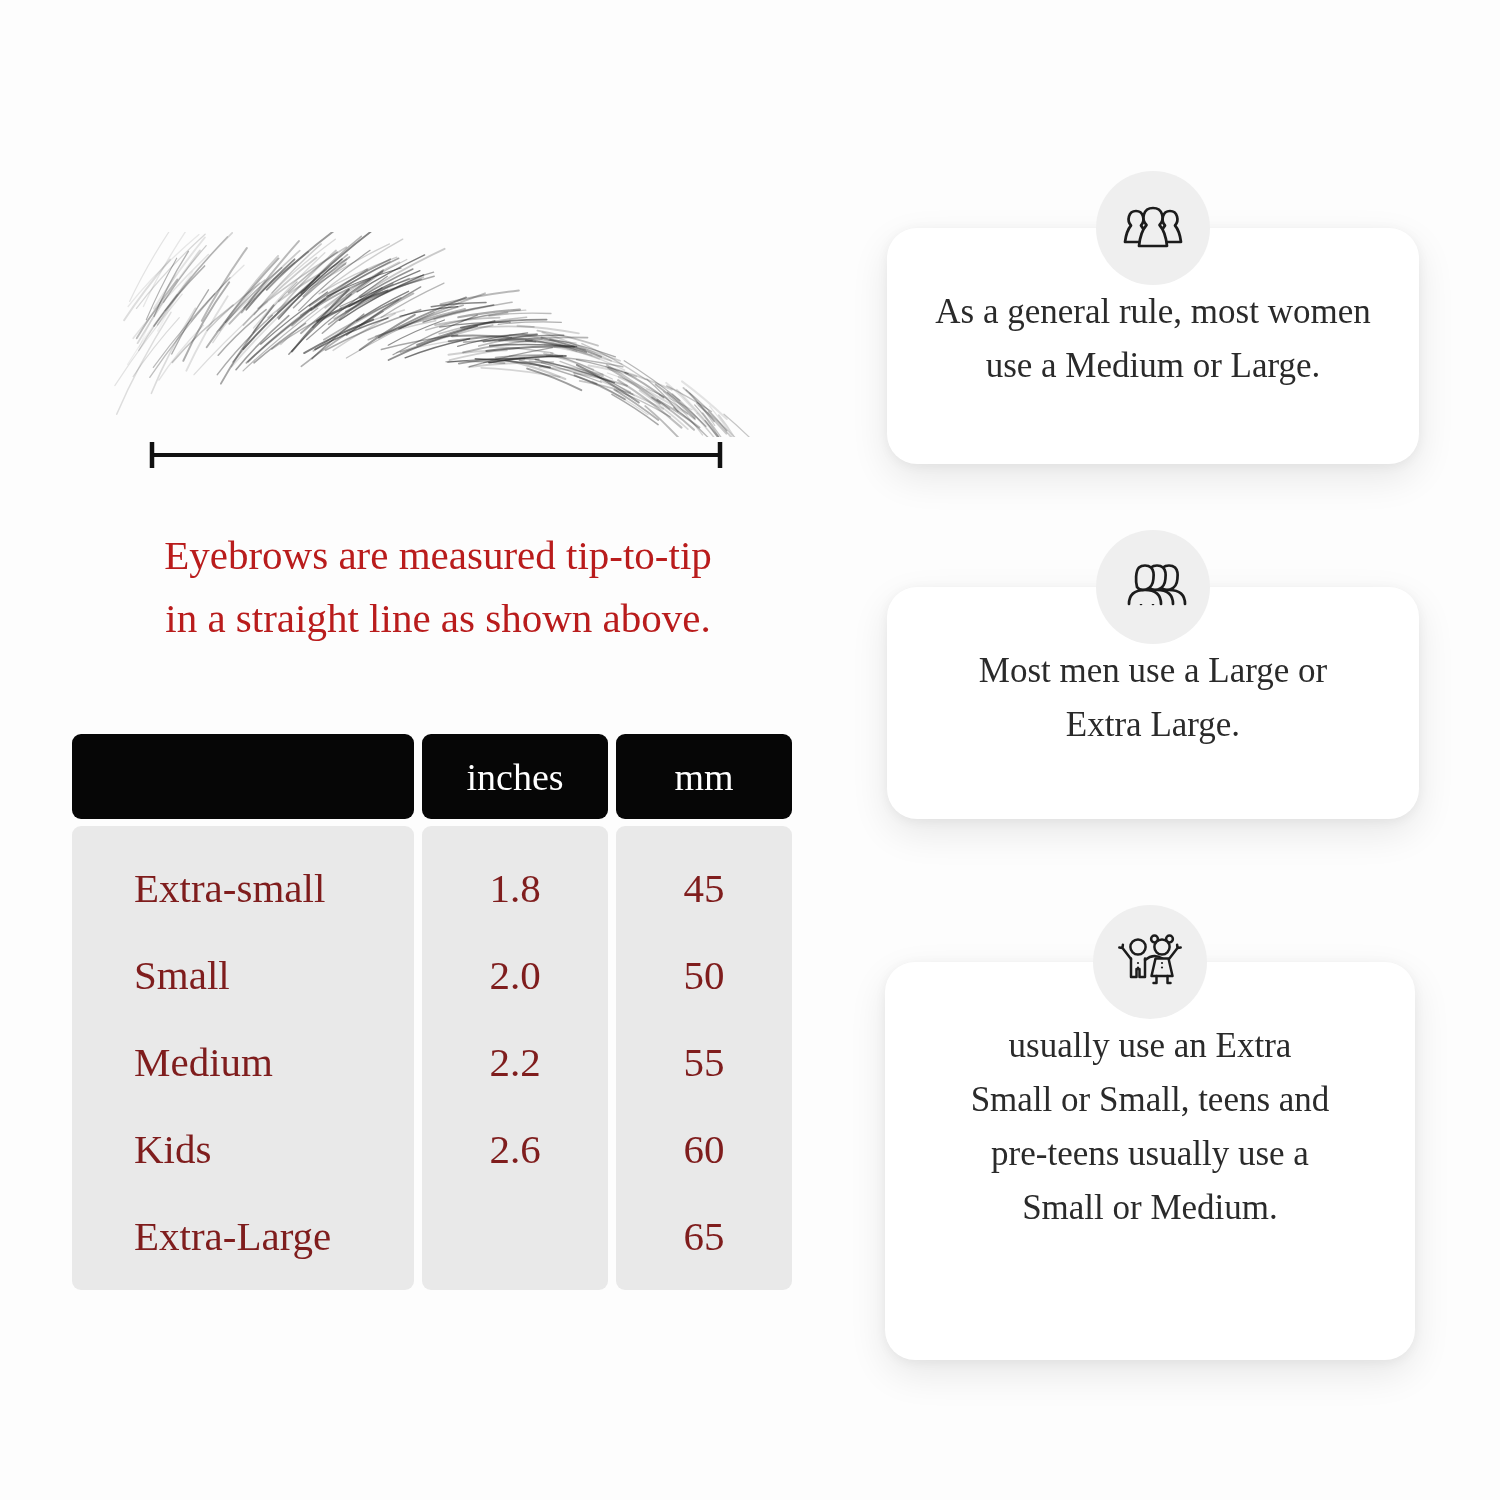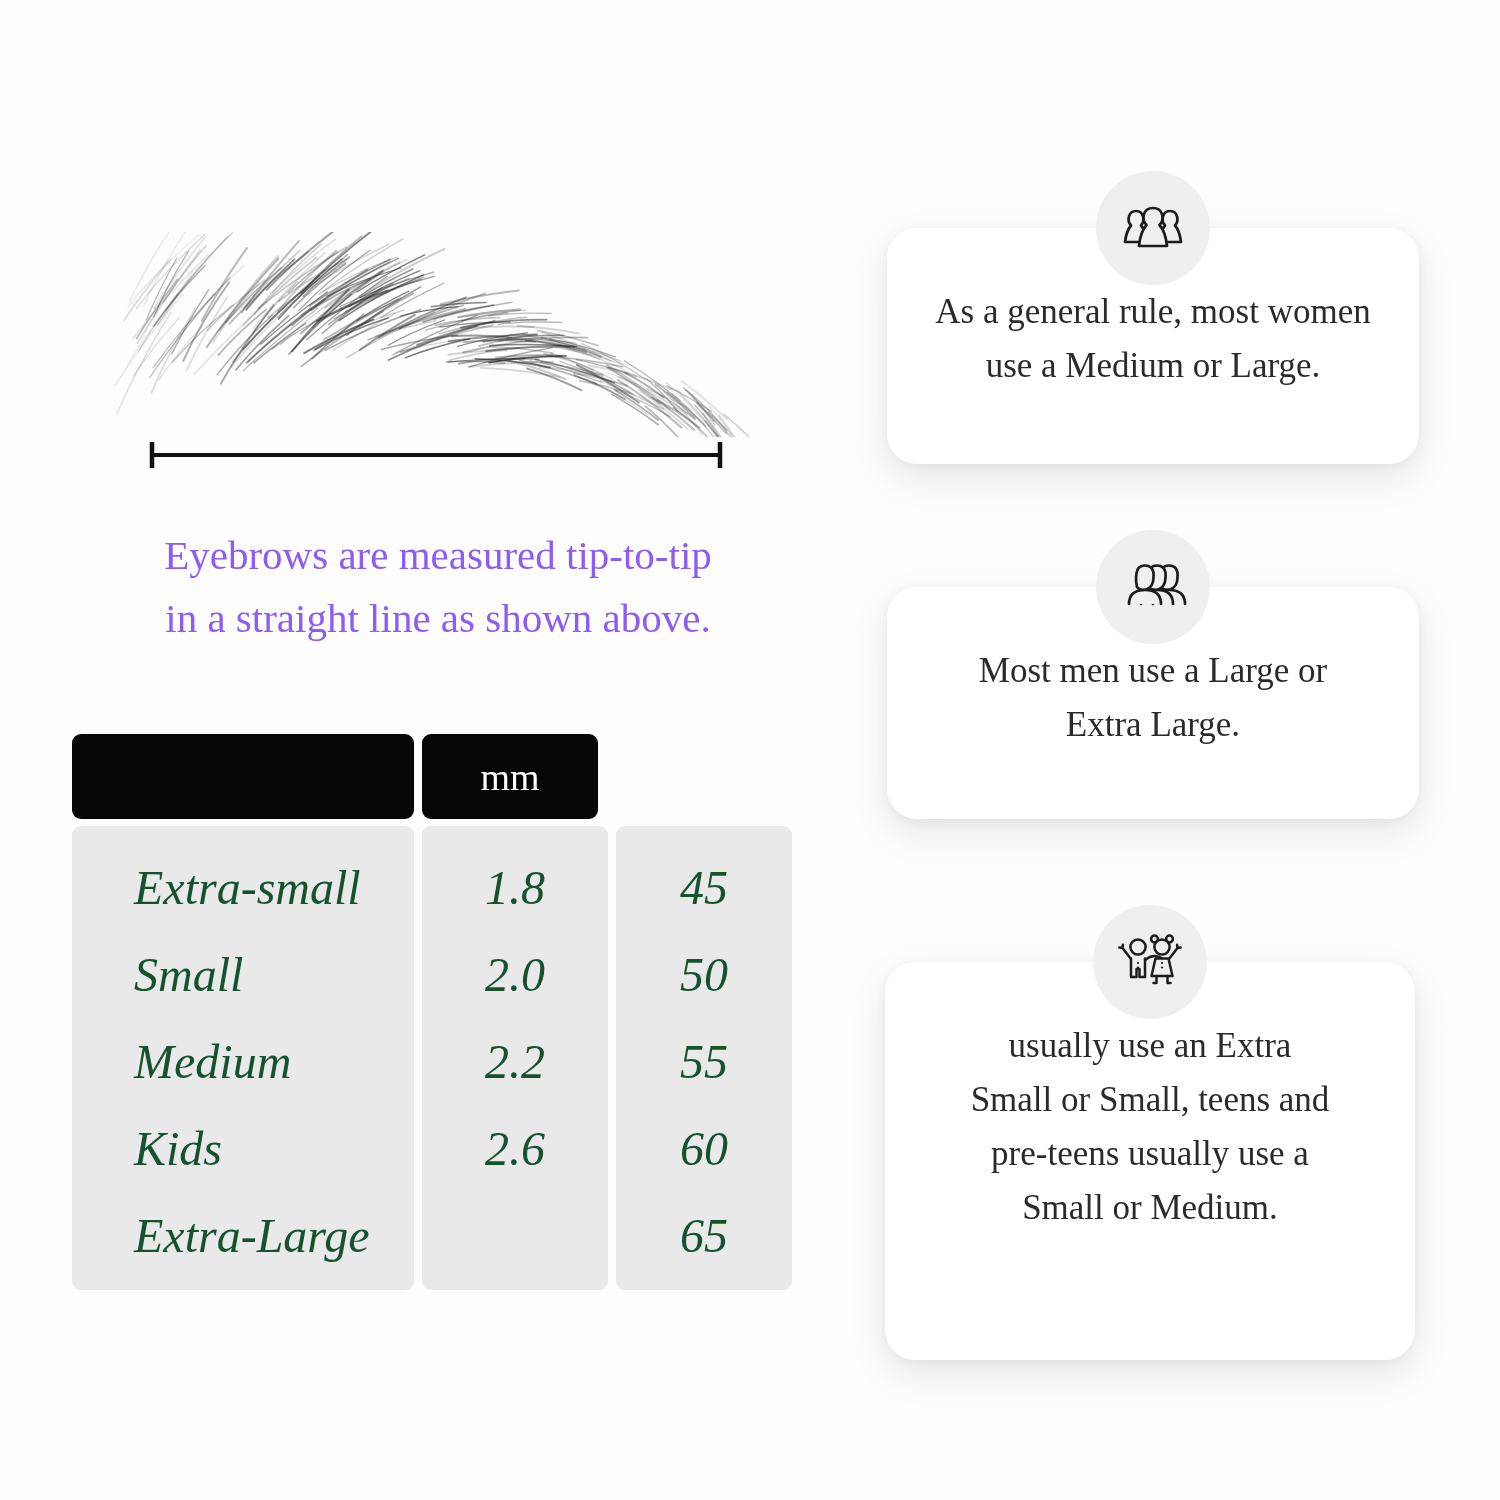--- a/index.html
+++ b/index.html
@@ -5,36 +5,36 @@
   html,body{margin:0;padding:0;background:#fdfdfd;}
   #canvas{
     position:relative;width:1500px;height:1500px;background:#fdfdfd;overflow:hidden;
     font-family:"Liberation Serif", serif;color:#1c1c1c;
   }
   
   #brow-svg{position:absolute;left:112px;top:232px;}
   #measure-svg{position:absolute;left:146px;top:440px;}
   .caption{
     position:absolute;left:118px;top:524px;width:640px;
-    font-size:41px;line-height:63px;text-align:center;color:#8b5cf6;
+    font-size:41px;line-height:63px;text-align:center;color:#b91c1c;
   }
   .caption span{display:block;white-space:nowrap;}
   
   .table{position:absolute;left:72px;top:734px;width:728px;}
   .thead{display:flex;gap:8px;margin-bottom:7px;}
   .hcell{
     background:#060606;color:#ffffff;border-radius:9px;height:85px;
     display:flex;align-items:center;justify-content:center;font-size:38px;
   }
   .c1{width:342px;}.c2{width:186px;}.c3{width:176px;}
   .tbody{display:flex;gap:8px;}
   .bcol{background:#e9e9e9;border-radius:9px;padding:18px 0 11px 0;}
   .cell{
     height:87px;display:flex;align-items:center;justify-content:center;
-    font-size:48px;color:#14532d;font-style:italic;
+    font-size:41px;color:#7f1d1d;
   }
   .labels .cell{justify-content:flex-start;padding-left:62px;}
   
   .card{
     position:absolute;background:#ffffff;border-radius:30px;
     box-shadow:0 14px 38px rgba(0,0,0,.09),0 2px 12px rgba(0,0,0,.05);
     display:flex;flex-direction:column;align-items:center;justify-content:flex-start;
     padding-top:57px;box-sizing:border-box;
   }
   #card-women{left:887px;top:228px;width:532px;height:236px;}
@@ -311,20 +311,21 @@
   </svg>
 
   <div class="caption">
     <span>Eyebrows are measured tip-to-tip</span>
     <span>in a straight line as shown above.</span>
   </div>
 
   <div class="table">
     <div class="thead">
       <div class="hcell c1"></div>
+      <div class="hcell c2">inches</div>
       <div class="hcell c3">mm</div>
     </div>
     <div class="tbody">
       <div class="bcol c1 labels">
         <div class="cell">Extra-small</div>
         <div class="cell">Small</div>
         <div class="cell">Medium</div>
         <div class="cell">Kids</div>
         <div class="cell">Extra-Large</div>
       </div>

